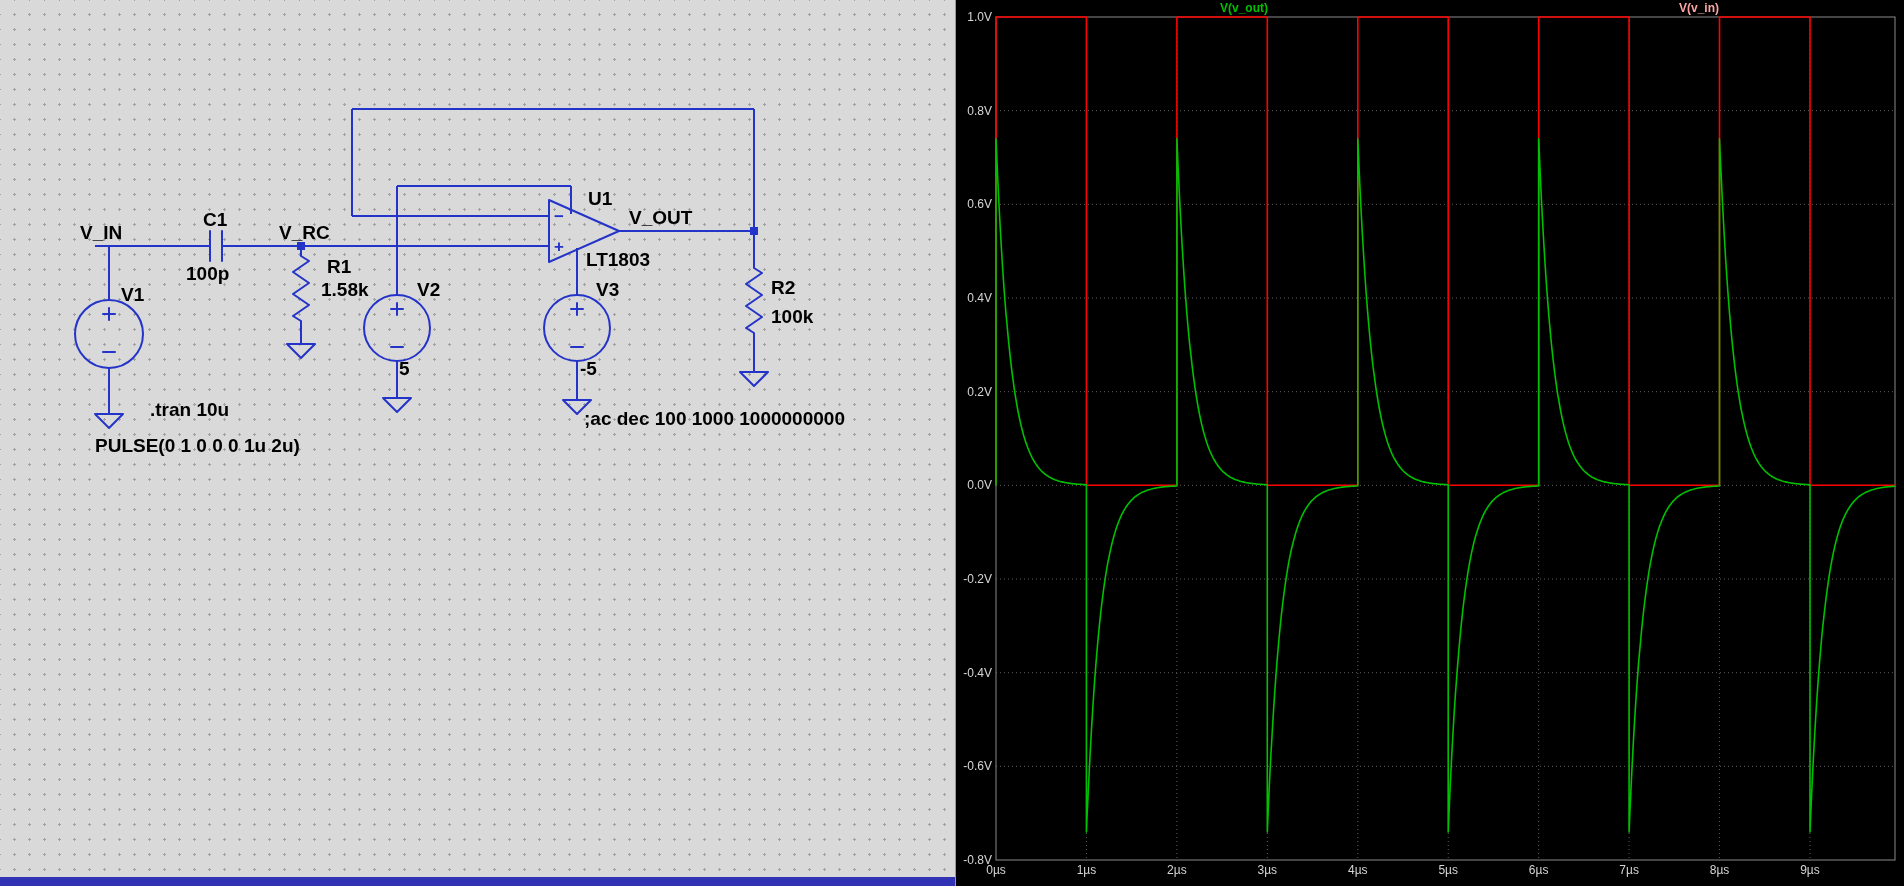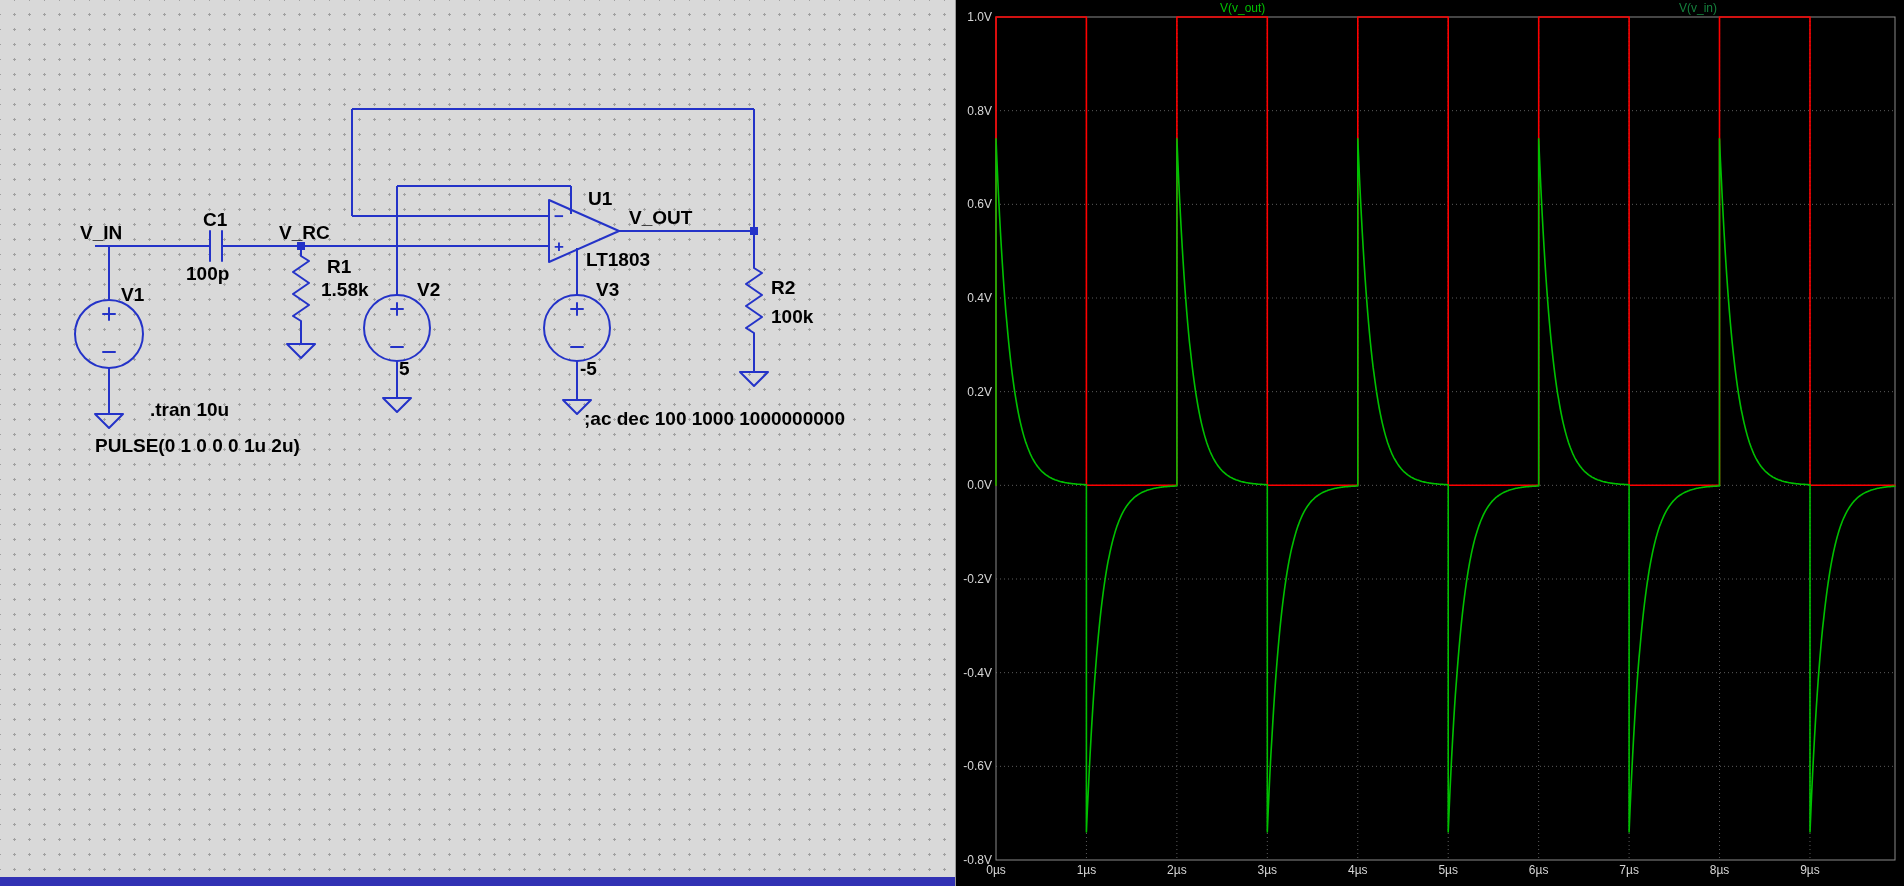--- a/index.html
+++ b/index.html
@@ -18,21 +18,21 @@
   .sym{stroke:var(--wire-blue,#2433c8);stroke-width:2;fill:none;stroke-linecap:round;stroke-linejoin:round}
   .node{fill:var(--wire-blue,#2433c8)}
   .slabel{font-family:"Liberation Sans",sans-serif;font-weight:bold;font-size:19px;fill:var(--schematic-text,#000)}
   .opamp-mark{font-family:"Liberation Sans",sans-serif;font-weight:bold;font-size:17px;fill:var(--wire-blue,#2433c8)}
   .scrollbar{position:absolute;left:0;right:0;bottom:0;height:9px;background:var(--scrollbar-blue,#3232b4)}
 
   .pane-divider{width:1px;background:var(--divider-gray,#9a9a9a)}
 
   
   .plot-pane{position:relative;width:948px;height:886px;background:var(--plot-bg,#000)}
-  .legend-item{position:absolute;top:1px;font-size:12px;font-family:"Liberation Sans",sans-serif;font-weight:normal}
+  .legend-item{position:absolute;top:1px;font-size:12px;font-family:"Liberation Sans",sans-serif;font-weight:bold}
   #legend-vout{left:264px}
   #legend-vin{left:723px}
   .gridline{stroke:var(--grid-gray,#5c5c5c);stroke-width:1;stroke-dasharray:1 3;fill:none}
   .plot-border{fill:none;stroke:var(--border-gray,#8a8a8a);stroke-width:1}
   .tick-label{fill:var(--axis-text,#d6d6d6);font-size:12px;font-family:"Liberation Sans",sans-serif}
   .trace{fill:none;stroke-width:1.6;stroke-linejoin:round;stroke-linecap:round}
 </style>
 </head>
 <body>
 
@@ -127,21 +127,21 @@
       <text class="slabel" x="584" y="425">;ac dec 100 1000 1000000000</text>
     </svg>
 
     <div class="scrollbar"></div>
   </div>
 
   <div class="pane-divider"></div>
 
   <div class="plot-pane">
     <span class="legend-item" id="legend-vout" style="color: rgb(0, 192, 0);">V(v_out)</span>
-    <span class="legend-item" id="legend-vin" style="color: #15803d;">V(v_in)</span>
+    <span class="legend-item" id="legend-vin" style="color: #fca5a5;">V(v_in)</span>
     <svg id="plot-svg" width="948" height="886" viewBox="0 0 948 886">
         <g>
           <text x="36" y="21" class="tick-label" text-anchor="end">1.0V</text>
           <line x1="40" y1="110.66666666666664" x2="939" y2="110.66666666666664" class="gridline"></line>
           <text x="36" y="114.66666666666664" class="tick-label" text-anchor="end">0.8V</text>
           <line x1="40" y1="204.33333333333334" x2="939" y2="204.33333333333334" class="gridline"></line>
           <text x="36" y="208.33333333333334" class="tick-label" text-anchor="end">0.6V</text>
           <line x1="40" y1="298.00000000000006" x2="939" y2="298.00000000000006" class="gridline"></line>
           <text x="36" y="302.00000000000006" class="tick-label" text-anchor="end">0.4V</text>
           <line x1="40" y1="391.6666666666667" x2="939" y2="391.6666666666667" class="gridline"></line>

